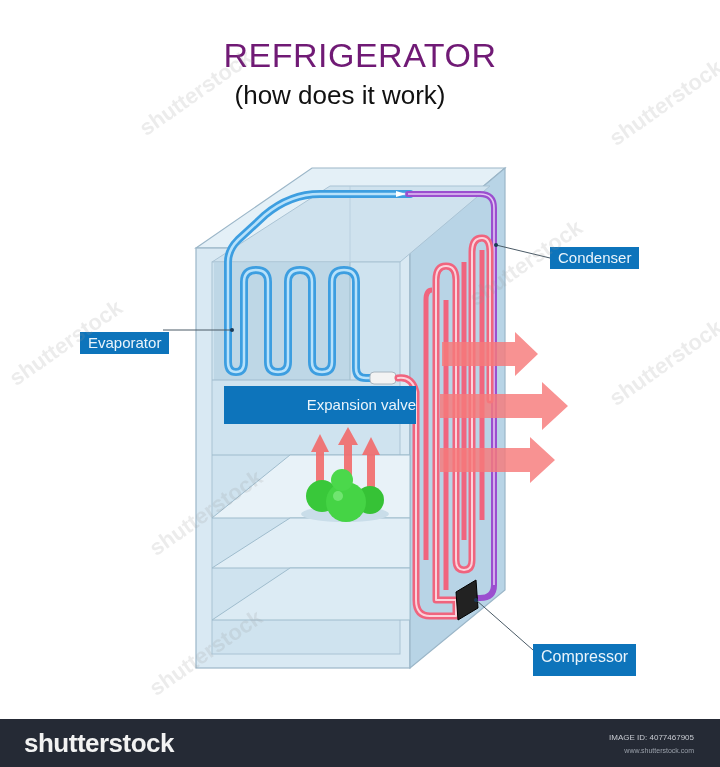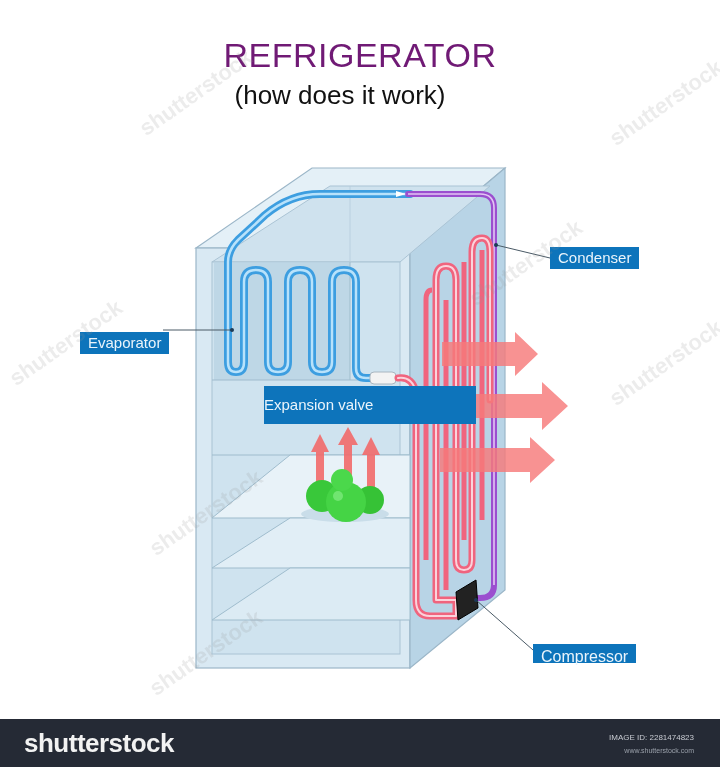--- a/index.html
+++ b/index.html
@@ -3,22 +3,22 @@
 <meta charset="utf-8">
 <style>
   html, body { margin:0; padding:0; }
   body { width:720px; height:767px; background:#ffffff; position:relative; overflow:hidden; font-family:"Liberation Sans", sans-serif; }
   .title { position:absolute; left:0; width:720px; text-align:center; top:36px; font-size:34px; color:#701a75; letter-spacing:0.5px; }
   .subtitle { position:absolute; left:0; width:616px; text-align:center; top:80px; font-size:26px; color:#111;padding-left:32px; }
   svg.diagram { position:absolute; left:0; top:0; }
   .label { position:absolute; background:#0d74bb; color:#eaf4fb; font-size:15px; padding:0 8px; height:22px; line-height:22px; white-space:nowrap; }
   .lbl-condenser { left:550px; top:247px; }
   .lbl-evaporator { left:80px; top:332px; }
-  .lbl-expansion { left:224px; top:386px; width:212px; height:38px; line-height:38px; text-align:left; font-size:15px; padding:0;margin-left:40px; }
-  .lbl-compressor { left:533px; top:644px; height:19px; line-height:26px; font-size:16px; }
+  .lbl-expansion { left:224px; top:386px; width:192px; height:38px; line-height:38px; text-align:right; font-size:15px; padding:0; }
+  .lbl-compressor { left:533px; top:644px; height:32px; line-height:26px; font-size:16px; }
   .footer { position:absolute; left:0; top:719px; width:720px; height:48px; background:#252a35; }
   .brand { position:absolute; left:24px; top:9px; color:#f2f2f2; font-size:26px; font-weight:bold; letter-spacing:-0.5px; }
   .img-id { position:absolute; right:26px; top:14px; color:#c8cbd2; font-size:8px; text-align:right; }
   .img-url { position:absolute; right:26px; top:28px; color:#9aa0aa; font-size:7px; text-align:right; }
   .wm { position:absolute; color:rgba(150,150,150,0.18); font-size:22px; font-weight:bold; transform:rotate(-35deg); pointer-events:none; }
 </style>
 </head>
 <body>
 
 <div class="title">REFRIGERATOR</div>
@@ -101,15 +101,15 @@
 <div class="wm" style="left:130px;top:80px;">shutterstock</div>
 <div class="wm" style="left:600px;top:90px;">shutterstock</div>
 <div class="wm" style="left:0px;top:330px;">shutterstock</div>
 <div class="wm" style="left:600px;top:350px;">shutterstock</div>
 <div class="wm" style="left:140px;top:500px;">shutterstock</div>
 <div class="wm" style="left:140px;top:640px;">shutterstock</div>
 <div class="wm" style="left:460px;top:250px;">shutterstock</div>
 
 <div class="footer">
   <div class="brand">shutterstock</div>
-  <div class="img-id">IMAGE ID: 2281474823</div>
+  <div class="img-id">IMAGE ID: 4077467905</div>
   <div class="img-url">www.shutterstock.com</div>
 </div>
 
 </body></html>

